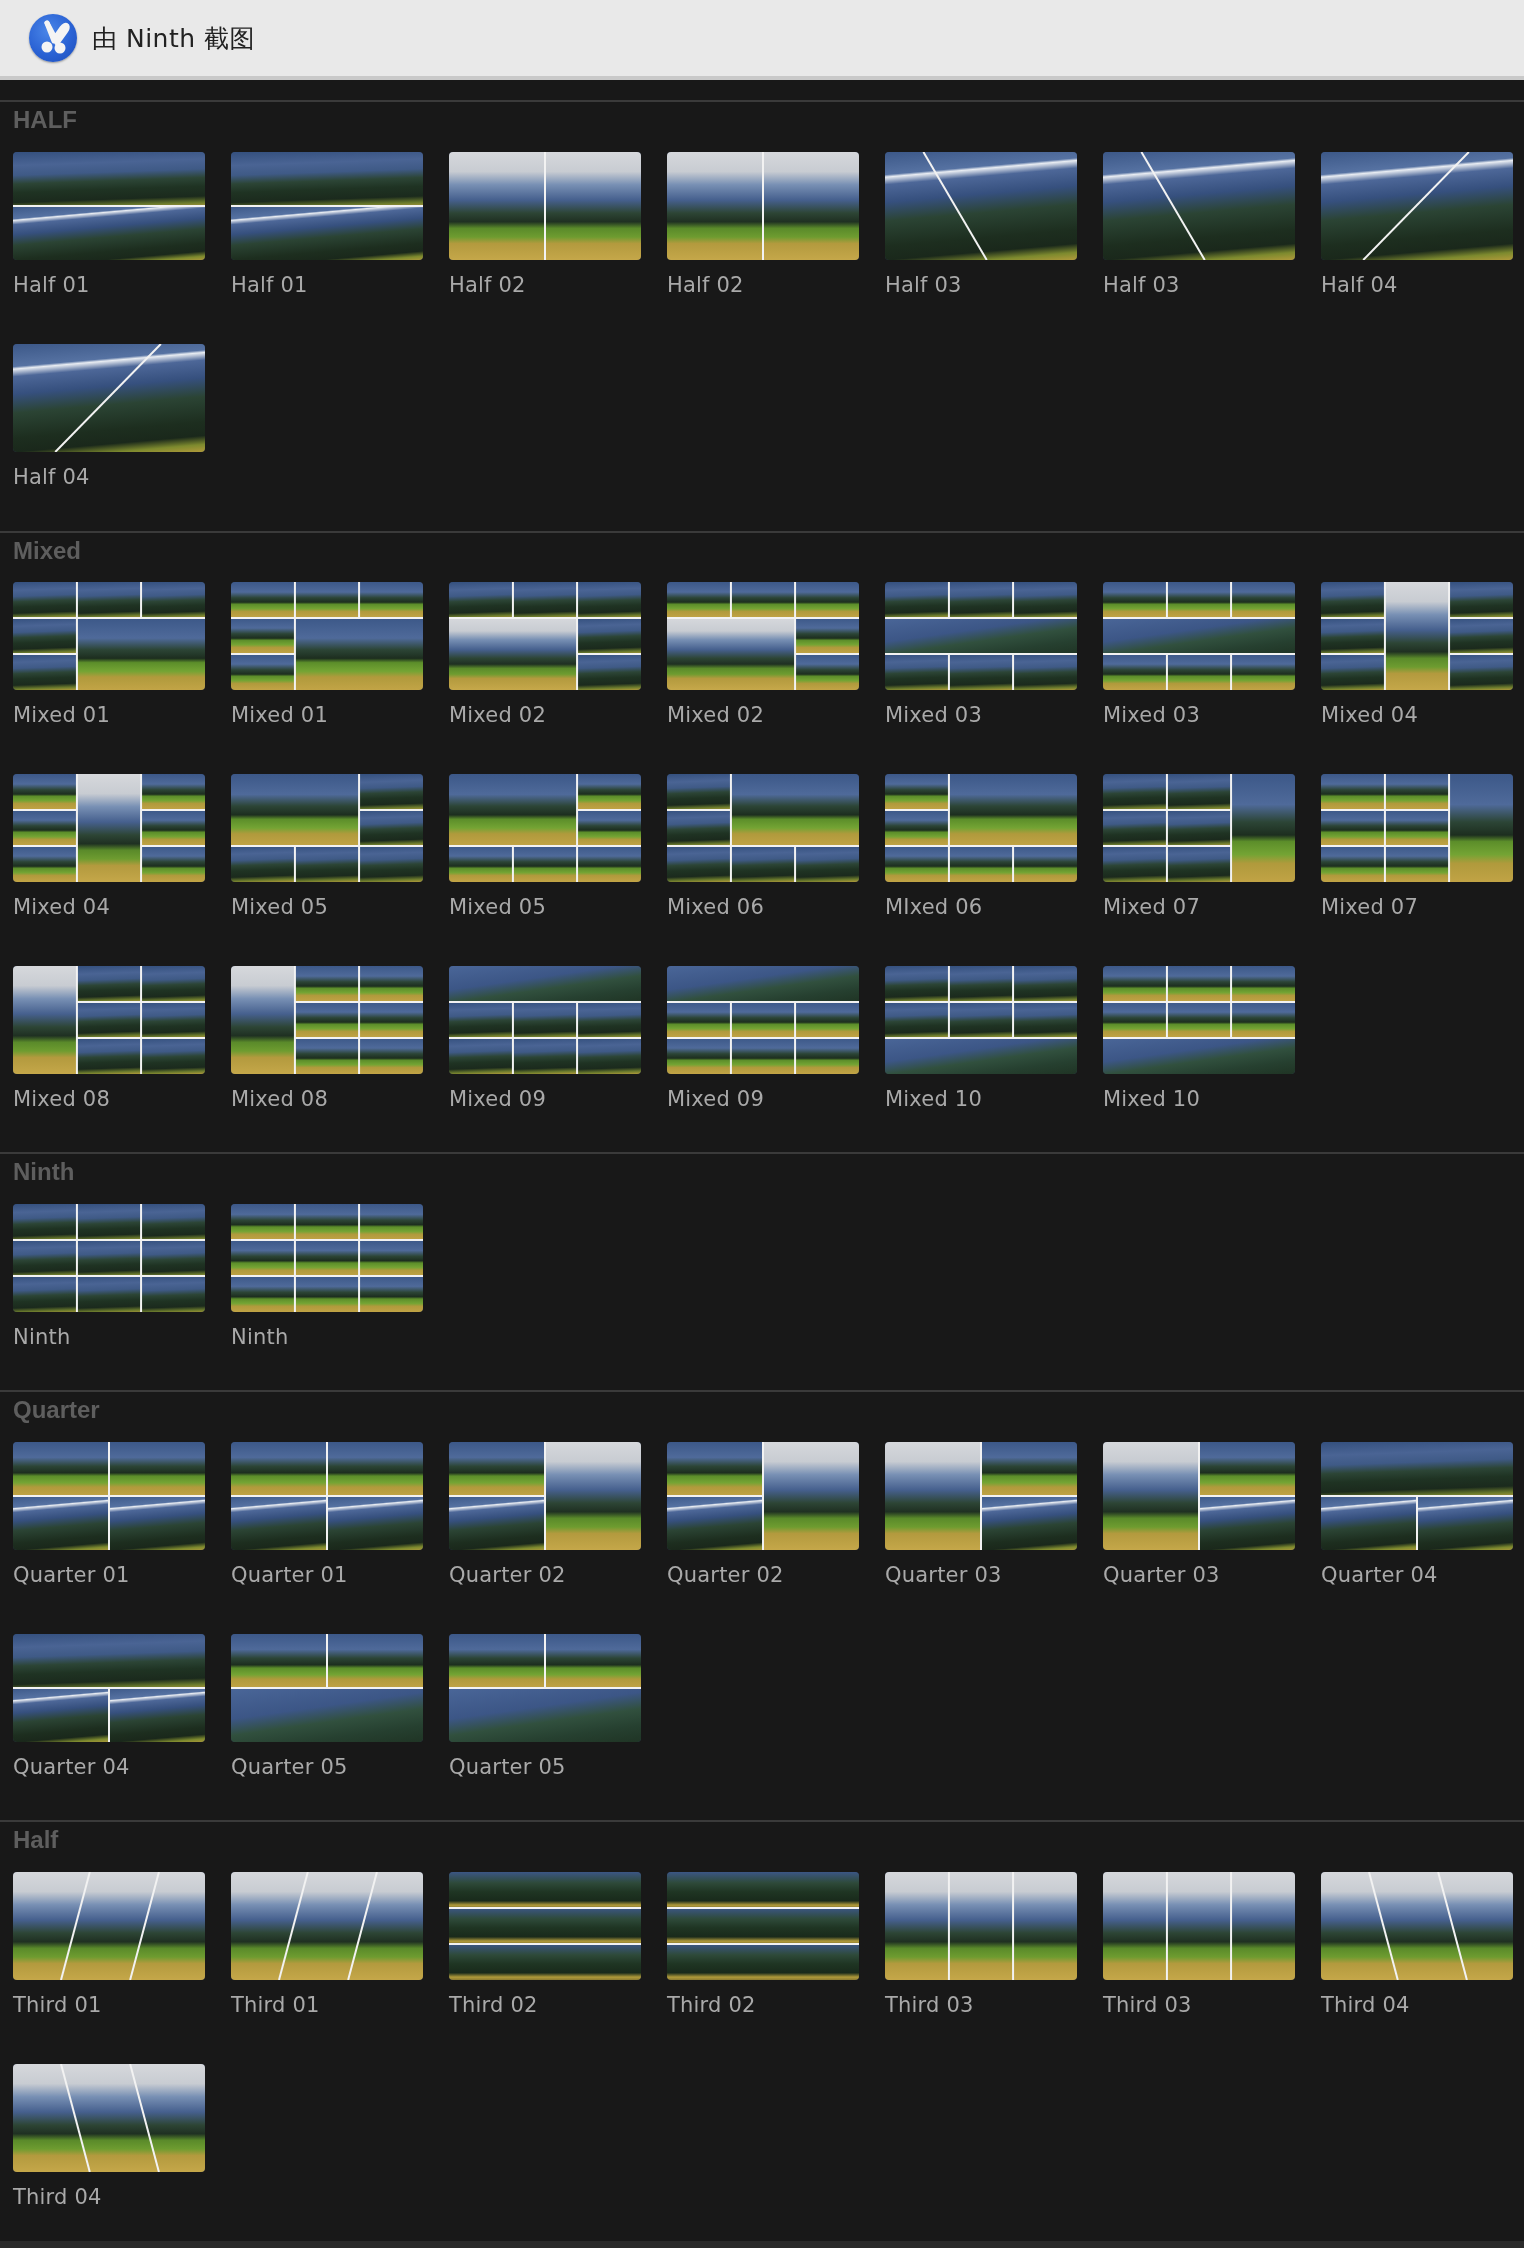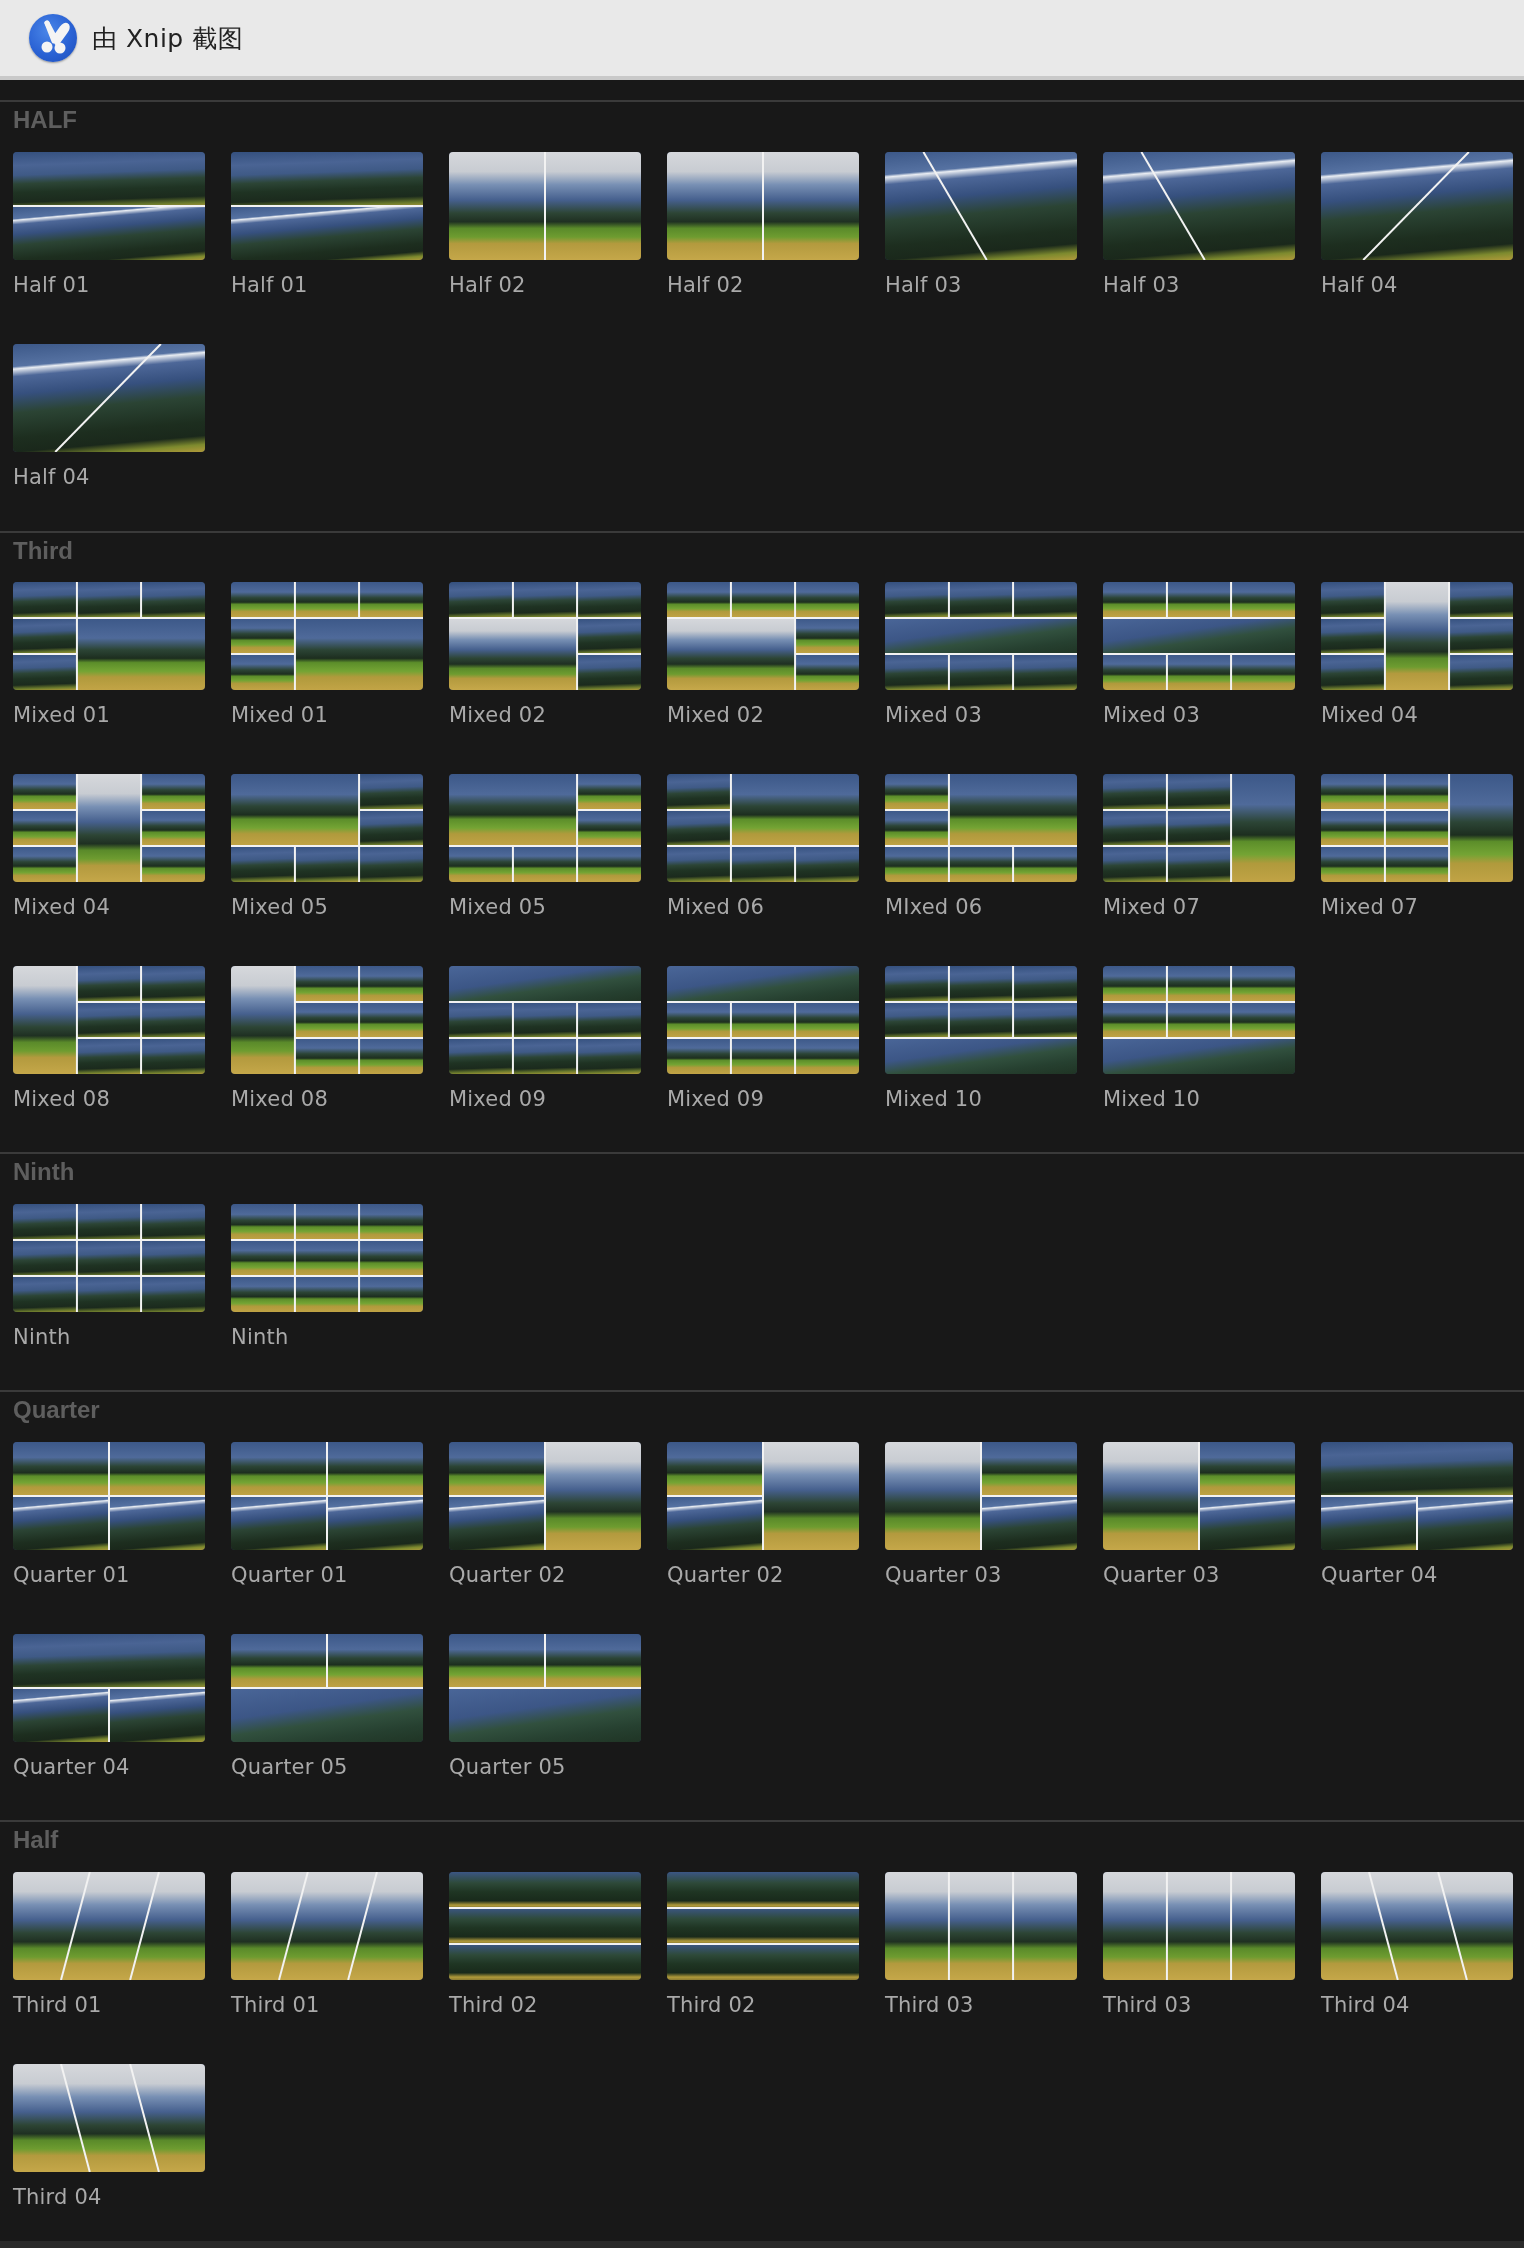--- a/index.html
+++ b/index.html
@@ -47,21 +47,21 @@
 
 <div class="titlebar">
   <div class="app-icon">
     <svg width="48" height="48" viewBox="0 0 48 48">
       <path d="M18 9 L26 24 L33 14 Q36 10 38 12 Q39 14 36 18 L28 29" stroke="#f4f4f4" stroke-width="5" fill="none" stroke-linecap="round"></path>
       <path d="M18 9 L25 27" stroke="#f4f4f4" stroke-width="5" fill="none" stroke-linecap="round"></path>
       <circle cx="18" cy="33" r="5.5" fill="#f4f4f4"></circle>
       <circle cx="31" cy="34" r="5.5" fill="#f4f4f4"></circle>
     </svg>
   </div>
-  <div class="app-title">由 Xnip 截图</div>
+  <div class="app-title">由 Ninth 截图</div>
 </div>
 
 <div id="content">
     <div class="divider" style="top: 100px;"></div>
     <div class="section-title" style="top: 106px;">HALF</div>
     <div class="tile" style="left: 13px; top: 152px;">
       <div class="thumb">
         <div class="pane" style="left: 0px; top: 0px; width: 192.5px; height: 54.5px; background: linear-gradient(178deg, rgb(52, 80, 126) 0%, rgb(74, 100, 148) 22%, rgb(63, 90, 134) 38%, rgb(44, 69, 54) 52%, rgb(31, 51, 35) 66%, rgb(27, 42, 29) 82%, rgb(106, 122, 44) 92%, rgb(176, 154, 58) 100%);"></div>
         <div class="pane" style="left: 0px; top: 54px; width: 192.5px; height: 54.5px; background: linear-gradient(175deg, rgb(60, 88, 136) 0%, rgb(86, 114, 162) 18%, rgb(232, 236, 242) 20%, rgb(77, 103, 152) 26%, rgb(54, 80, 126) 40%, rgb(43, 68, 52) 55%, rgb(29, 46, 31) 75%, rgb(26, 40, 27) 86%, rgb(125, 138, 46) 93%, rgb(184, 156, 60) 100%);"></div>
         <svg class="lines" width="192" height="108">
@@ -130,21 +130,21 @@
     <div class="tile" style="left: 13px; top: 344px;">
       <div class="thumb">
         <div class="pane" style="left: 0px; top: 0px; width: 192.5px; height: 108.5px; background: linear-gradient(175deg, rgb(60, 88, 136) 0%, rgb(86, 114, 162) 18%, rgb(232, 236, 242) 20%, rgb(77, 103, 152) 26%, rgb(54, 80, 126) 40%, rgb(43, 68, 52) 55%, rgb(29, 46, 31) 75%, rgb(26, 40, 27) 86%, rgb(125, 138, 46) 93%, rgb(184, 156, 60) 100%);"></div>
         <svg class="lines" width="192" height="108">
           <line x1="147.84" y1="0" x2="42.24" y2="108" stroke="#f2f2f2" stroke-width="2"></line>
         </svg>
       </div>
       <div class="tile-label">Half 04</div>
     </div>
     <div class="divider" style="top: 531px;"></div>
-    <div class="section-title" style="top: 537px;">Third</div>
+    <div class="section-title" style="top: 537px;">Mixed</div>
     <div class="tile" style="left: 13px; top: 582px;">
       <div class="thumb">
         <div class="pane" style="left: 0px; top: 0px; width: 64.436px; height: 36.464px; background: linear-gradient(178deg, rgb(52, 80, 126) 0%, rgb(74, 100, 148) 22%, rgb(63, 90, 134) 38%, rgb(44, 69, 54) 52%, rgb(31, 51, 35) 66%, rgb(27, 42, 29) 82%, rgb(106, 122, 44) 92%, rgb(176, 154, 58) 100%);"></div>
         <div class="pane" style="left: 63.936px; top: 0px; width: 64.436px; height: 36.464px; background: linear-gradient(178deg, rgb(52, 80, 126) 0%, rgb(74, 100, 148) 22%, rgb(63, 90, 134) 38%, rgb(44, 69, 54) 52%, rgb(31, 51, 35) 66%, rgb(27, 42, 29) 82%, rgb(106, 122, 44) 92%, rgb(176, 154, 58) 100%);"></div>
         <div class="pane" style="left: 128.064px; top: 0px; width: 64.436px; height: 36.464px; background: linear-gradient(178deg, rgb(52, 80, 126) 0%, rgb(74, 100, 148) 22%, rgb(63, 90, 134) 38%, rgb(44, 69, 54) 52%, rgb(31, 51, 35) 66%, rgb(27, 42, 29) 82%, rgb(106, 122, 44) 92%, rgb(176, 154, 58) 100%);"></div>
         <div class="pane" style="left: 0px; top: 35.964px; width: 64.436px; height: 36.464px; background: linear-gradient(178deg, rgb(52, 80, 126) 0%, rgb(74, 100, 148) 22%, rgb(63, 90, 134) 38%, rgb(44, 69, 54) 52%, rgb(31, 51, 35) 66%, rgb(27, 42, 29) 82%, rgb(106, 122, 44) 92%, rgb(176, 154, 58) 100%);"></div>
         <div class="pane" style="left: 0px; top: 72.036px; width: 64.436px; height: 36.464px; background: linear-gradient(178deg, rgb(52, 80, 126) 0%, rgb(74, 100, 148) 22%, rgb(63, 90, 134) 38%, rgb(44, 69, 54) 52%, rgb(31, 51, 35) 66%, rgb(27, 42, 29) 82%, rgb(106, 122, 44) 92%, rgb(176, 154, 58) 100%);"></div>
         <div class="pane" style="left: 63.936px; top: 35.964px; width: 128.564px; height: 72.536px; background: linear-gradient(rgb(60, 88, 136) 0%, rgb(79, 106, 154) 28%, rgb(44, 69, 54) 44%, rgb(29, 46, 31) 56%, rgb(92, 142, 42) 62%, rgb(116, 164, 52) 74%, rgb(176, 154, 60) 82%, rgb(194, 164, 70) 100%);"></div>
         <svg class="lines" width="192" height="108">
           <line x1="0" y1="35.964" x2="192" y2="35.964" stroke="#f2f2f2" stroke-width="2"></line>

